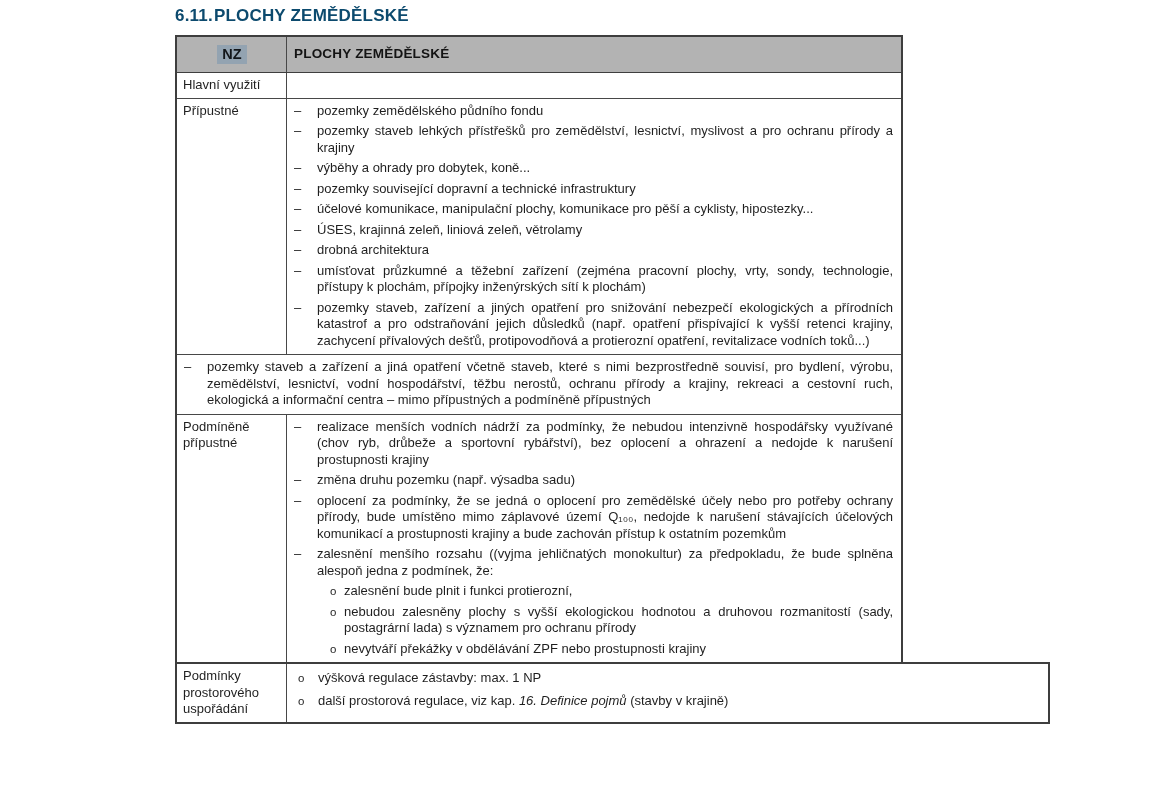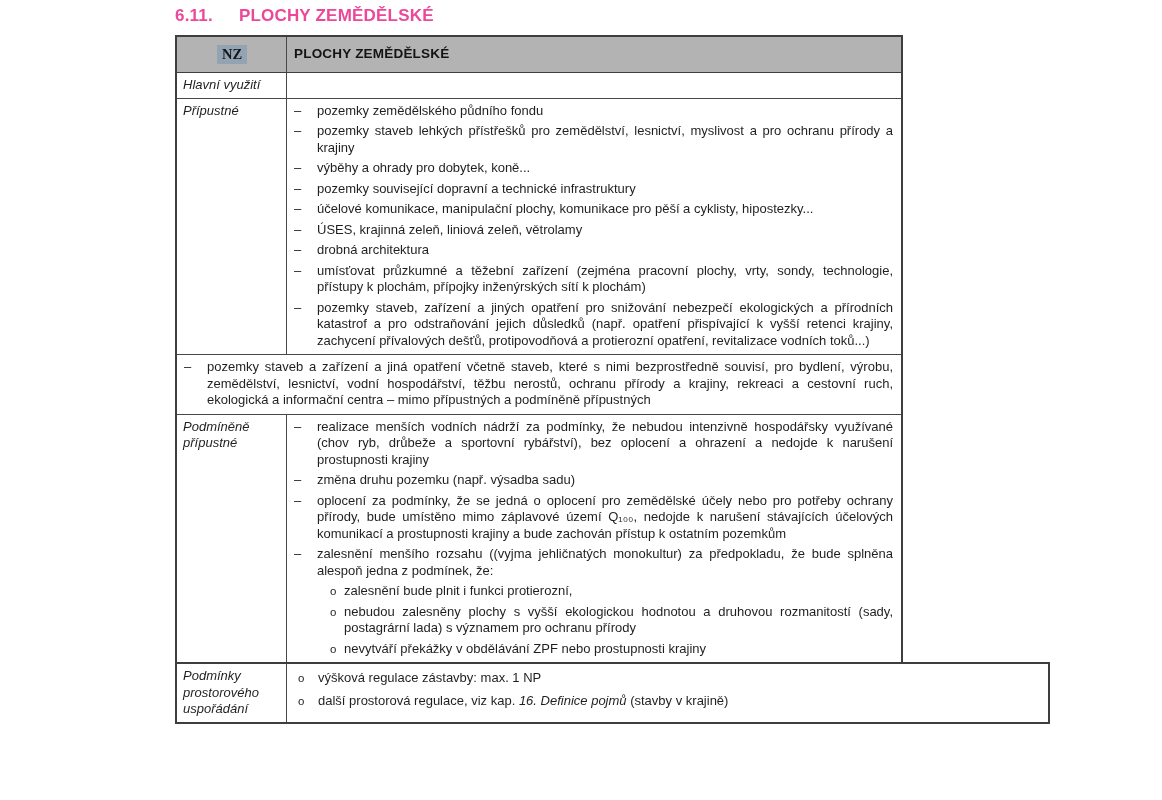--- a/index.html
+++ b/index.html
@@ -13,25 +13,25 @@
     color: #1f1f1f;
   }
   .page {
     position: absolute;
     left: 175px;
     top: 6px;
     width: 740px;
   }
   .doc-title {
     display: flex;
-    gap: 26px;
+    gap: 1px;
     font-size: 17px;
     font-weight: bold;
     letter-spacing: 0.2px;
-    color: #ec4899;
+    color: #0c4a6e;
     margin: 0 0 9px 0;
   }
   
   .tbl {
     width: 728px;
     border: 2px solid #3e3e3e;
     border-bottom: none;
     box-sizing: border-box;
   }
   .row {
@@ -40,21 +40,20 @@
   }
   .row:last-child { border-bottom: none; }
   .cell-label {
     width: 110px;
     flex: none;
     border-right: 1.5px solid #484848;
     box-sizing: border-box;
     padding: 4px 5px 4px 6px;
     font-size: 13px;
     line-height: 16.5px;
-    font-style: italic;
   }
   .cell-content {
     flex: 1;
     box-sizing: border-box;
     padding: 4px 8px 5px 7px;
     font-size: 13px;
     line-height: 16.5px;
   }
   
   .row-header {
@@ -71,21 +70,20 @@
     align-items: center;
     justify-content: center;
   }
   .zone-code {
     display: inline-block;
     background: #93a3b1;
     padding: 1px 5px;
     font-weight: bold;
     font-size: 14.5px;
     color: #12161a;
-    font-family: Liberation Serif, serif;
   }
   .header-title {
     font-weight: bold;
     font-size: 13.5px;
     letter-spacing: 0.2px;
     color: #141414;
   }
   
   .li {
     display: flex;

